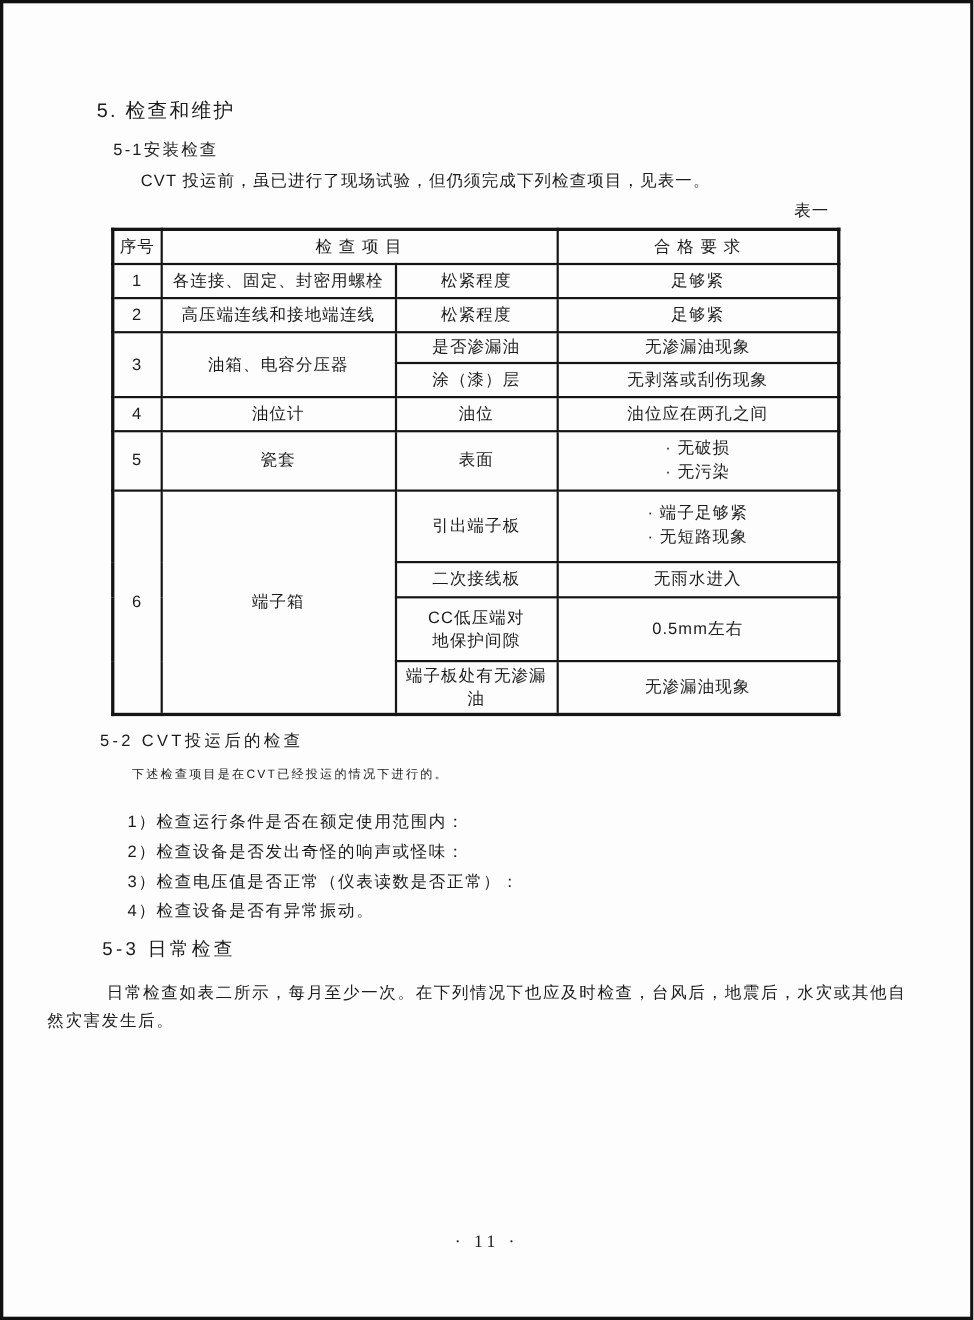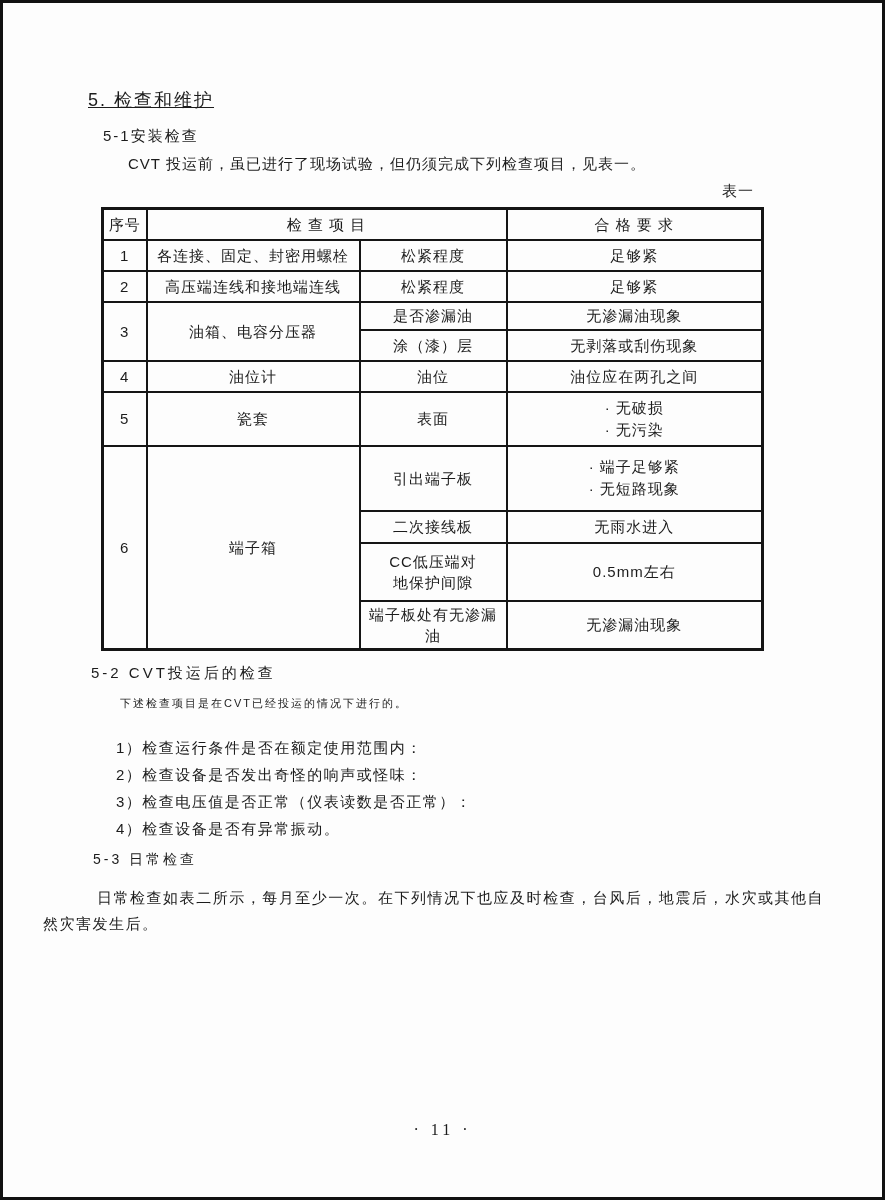--- a/index.html
+++ b/index.html
@@ -13,21 +13,20 @@
     position:relative;
     width:885px; height:1200px;
     background:#fdfdfd;
     border:3px solid #111;
     overflow:hidden;
   }
   .section-title{
     margin:85px 0 0 85px;
     font-size:18px; font-weight:normal;
     letter-spacing:2px;
-    text-decoration:underline;
   }
   .sub-heading-1{
     margin:15px 0 0 100px;
     font-size:15px; letter-spacing:2px;
   }
   .intro{
     margin:9px 60px 0 125px;
     font-size:15px; letter-spacing:1px;
   }
   .table-label{
@@ -85,21 +84,21 @@
     margin:13px 60px 0 117px;
     font-size:11px; letter-spacing:2px;
   }
   .check-list{
     margin:23px 60px 0 113px;
     font-size:15px; letter-spacing:1.5px;
   }
   .check-list .check-item{ line-height:27px; }
   .sub-heading-3{
     margin:9px 0 0 90px;
-    font-size:14px; font-weight:normal; letter-spacing:3px;
+    font-size:17px; font-weight:normal; letter-spacing:3px;
   }
   .daily-text{
     margin:16px 58px 0 40px;
     font-size:15px; letter-spacing:1.5px;
     line-height:26px;
     text-indent:54px;
     text-align:justify;
   }
   .page-number{
     position:absolute;

